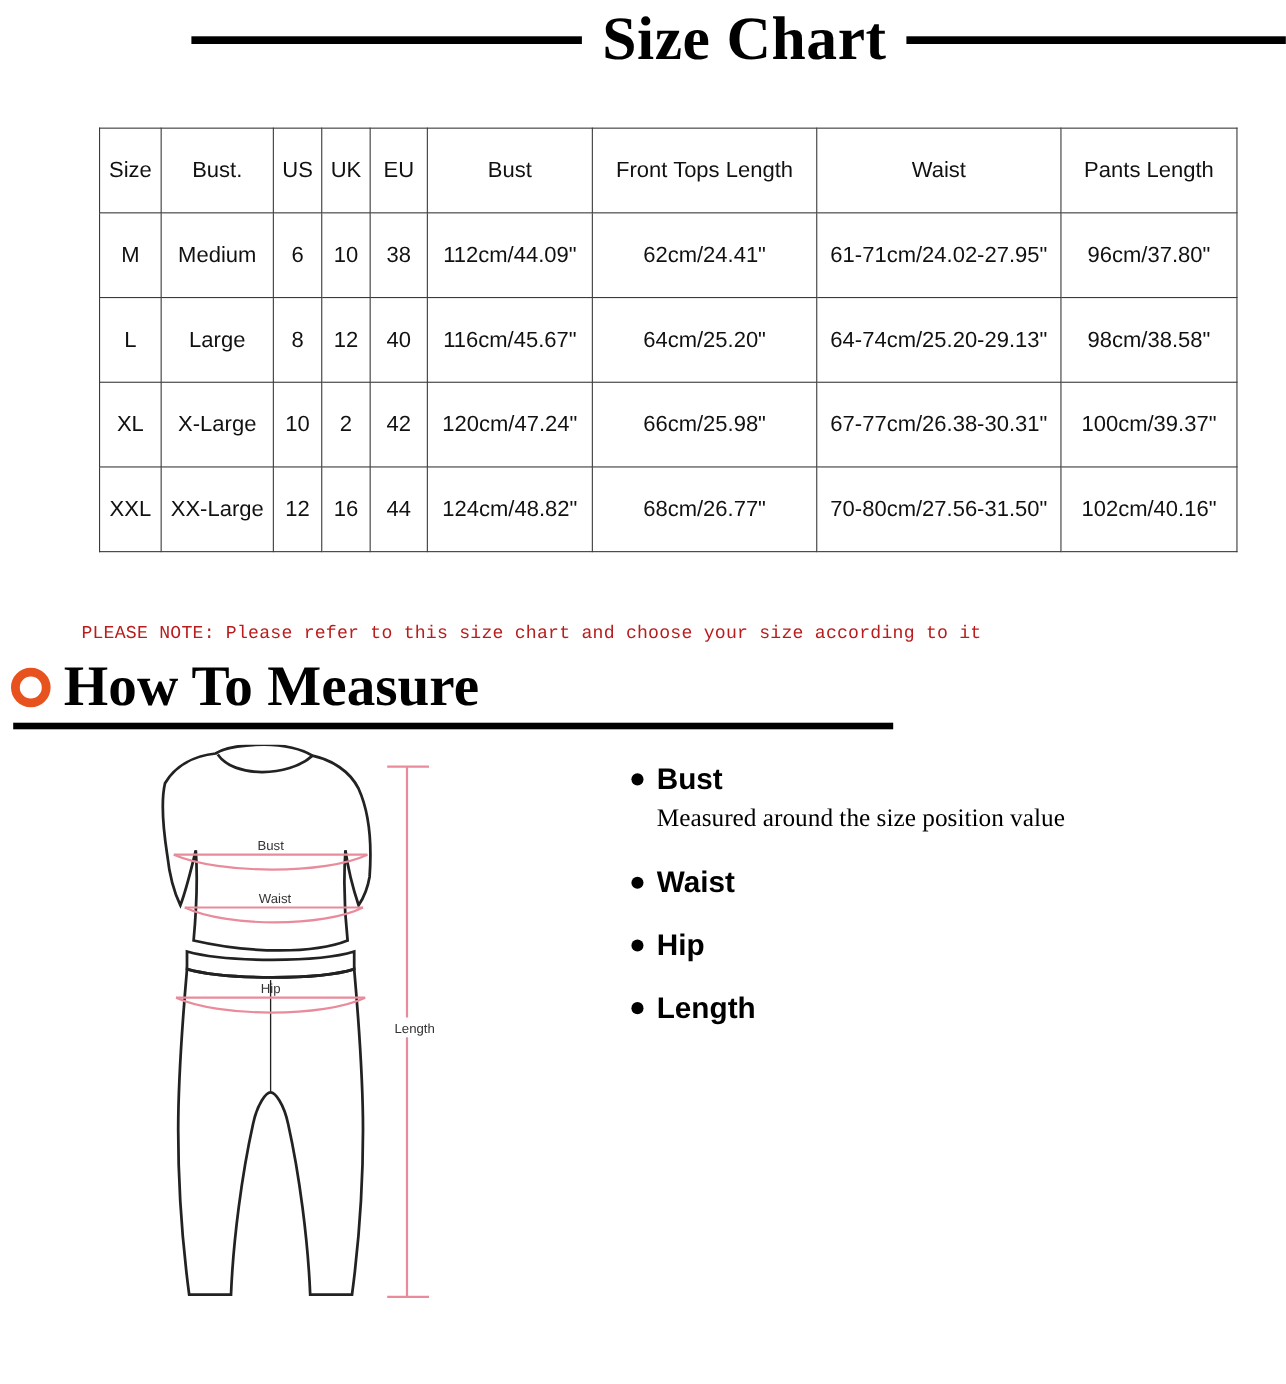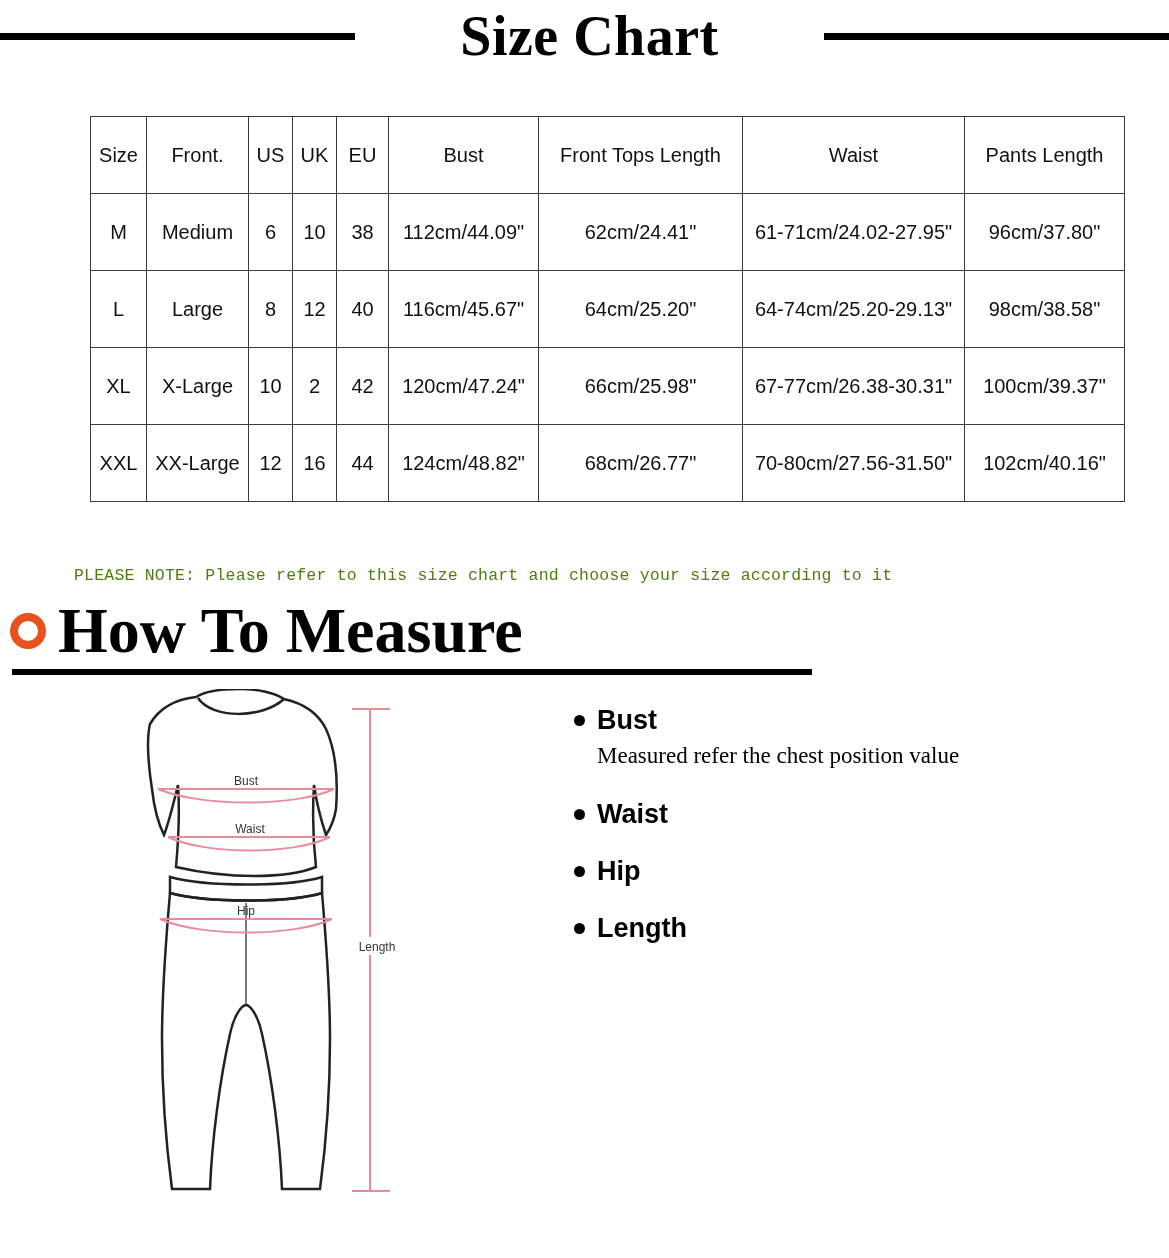--- a/index.html
+++ b/index.html
@@ -13,21 +13,21 @@
     position: relative;
     font-family: "Liberation Sans", sans-serif;
     color: #000;
     overflow: hidden;
   }
 
   
   .title-row {
     display: flex;
     align-items: center;
-    justify-content: space-between;
+    justify-content: flex-end;
     padding-top: 8px;
     gap: 18px;
   }
   .title-rule {
     height: 7px;
     background: #000;
     flex: 0 0 auto;
   }
   .title-rule.left { width: 355px; }
   .title-rule.right { width: 345px; }
@@ -69,21 +69,21 @@
   .col-uk     { width: 44px; }
   .col-eu     { width: 52px; }
   .col-bust   { width: 150px; }
   .col-ftl    { width: 204px; }
   .col-waist  { width: 222px; }
   .col-pl     { width: 160px; }
 
   
   .note {
     margin: 64px 0 0 74px;
-    color: #4d7c0f;
+    color: #b91c1c;
     font-family: "Liberation Mono", monospace;
     font-size: 16.5px;
     letter-spacing: 0.2px;
   }
 
   
   .htm-row {
     display: flex;
     align-items: center;
     margin: 14px 0 0 10px;
@@ -92,21 +92,21 @@
   .htm-bullet {
     width: 36px;
     height: 36px;
     border-radius: 50%;
     border: 8px solid #e8521f;
     box-sizing: border-box;
     flex: 0 0 auto;
   }
   .htm-text {
     font-family: "Liberation Serif", serif;
-    font-size: 64px;
+    font-size: 52px;
     font-weight: 700;
     line-height: 1;
   }
   .htm-underline {
     width: 800px;
     height: 6px;
     background: #000;
     margin: 6px 0 0 12px;
   }
 
@@ -177,21 +177,21 @@
         <col class="col-uk">
         <col class="col-eu">
       <col class="col-bust">
         <col class="col-ftl">
         <col class="col-waist">
         <col class="col-pl">
     </colgroup>
     <thead>
       <tr>
         <th>Size</th>
-        <th>Front.</th>
+        <th>Bust.</th>
         <th>US</th>
         <th>UK</th>
         <th>EU</th>
         <th>Bust</th>
         <th>Front Tops Length</th>
         <th>Waist</th>
         <th>Pants Length</th>
       </tr>
     </thead>
     <tbody>
@@ -294,21 +294,21 @@
     </svg>
   </div>
 
   <div class="desc-col">
 
     <div class="desc-item">
       <div class="desc-head">
         <span class="dot"></span>
         <span class="desc-title">Bust</span>
       </div>
-      <div class="desc-body">Measured refer the chest position value</div>
+      <div class="desc-body">Measured around the size position value</div>
     </div>
 
     <div class="desc-item">
       <div class="desc-head">
         <span class="dot"></span>
         <span class="desc-title">Waist</span>
       </div>
     </div>
 
     <div class="desc-item">

